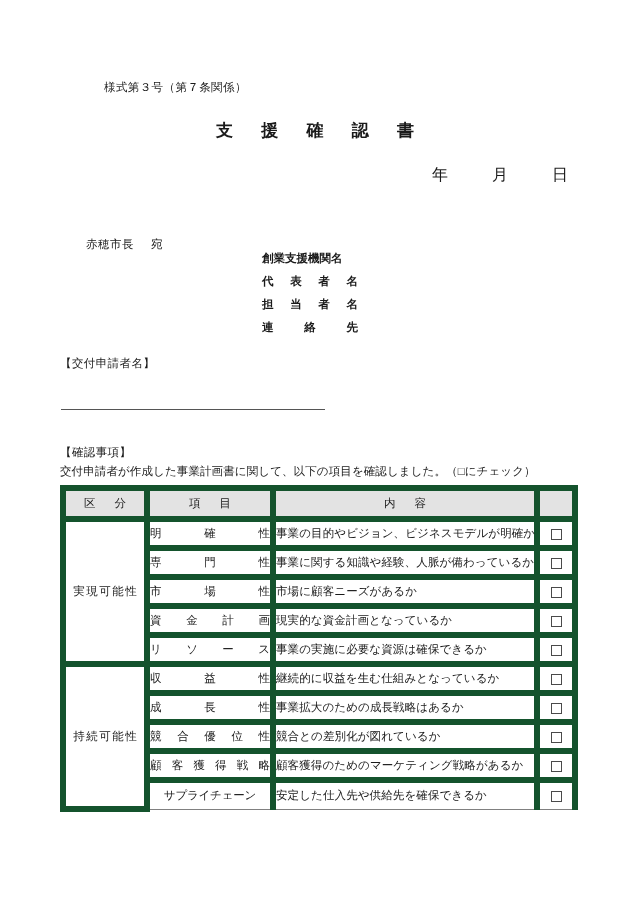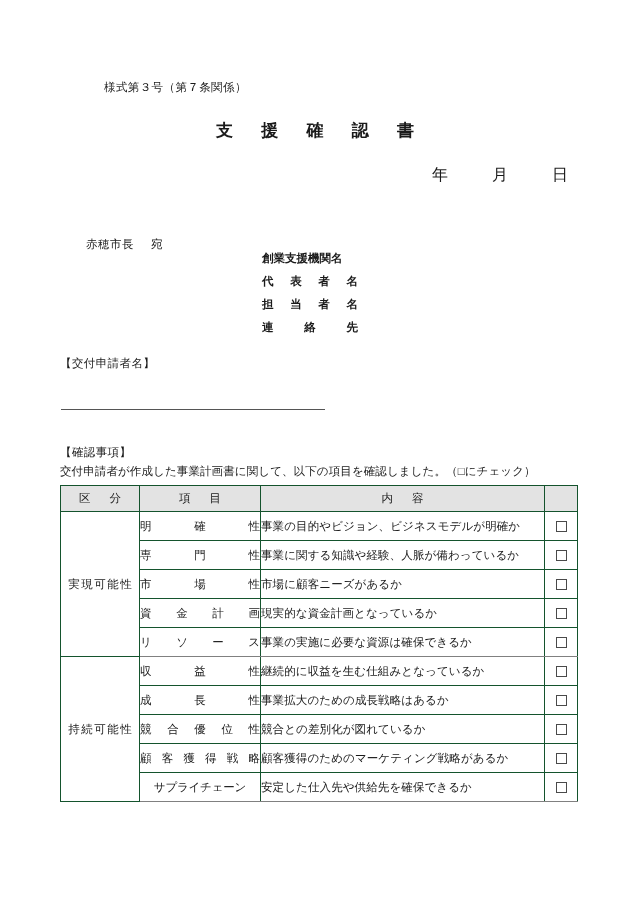--- a/index.html
+++ b/index.html
@@ -132,21 +132,21 @@
   .tbl {
     position: absolute;
     left: 60px;
     top: 485px;
     width: 518px;
     border-collapse: collapse;
     table-layout: fixed;
     font-size: 11.5px;
   }
   .tbl td, .tbl th {
-    border: 1px solid #14532d;
+    border: 6px solid #14532d;
     padding: 0;
     font-weight: normal;
     vertical-align: middle;
   }
   .tbl thead th {
     background: #e3e3e3;
     height: 25px;
     text-align: center;
     font-size: 11.5px;
   }

